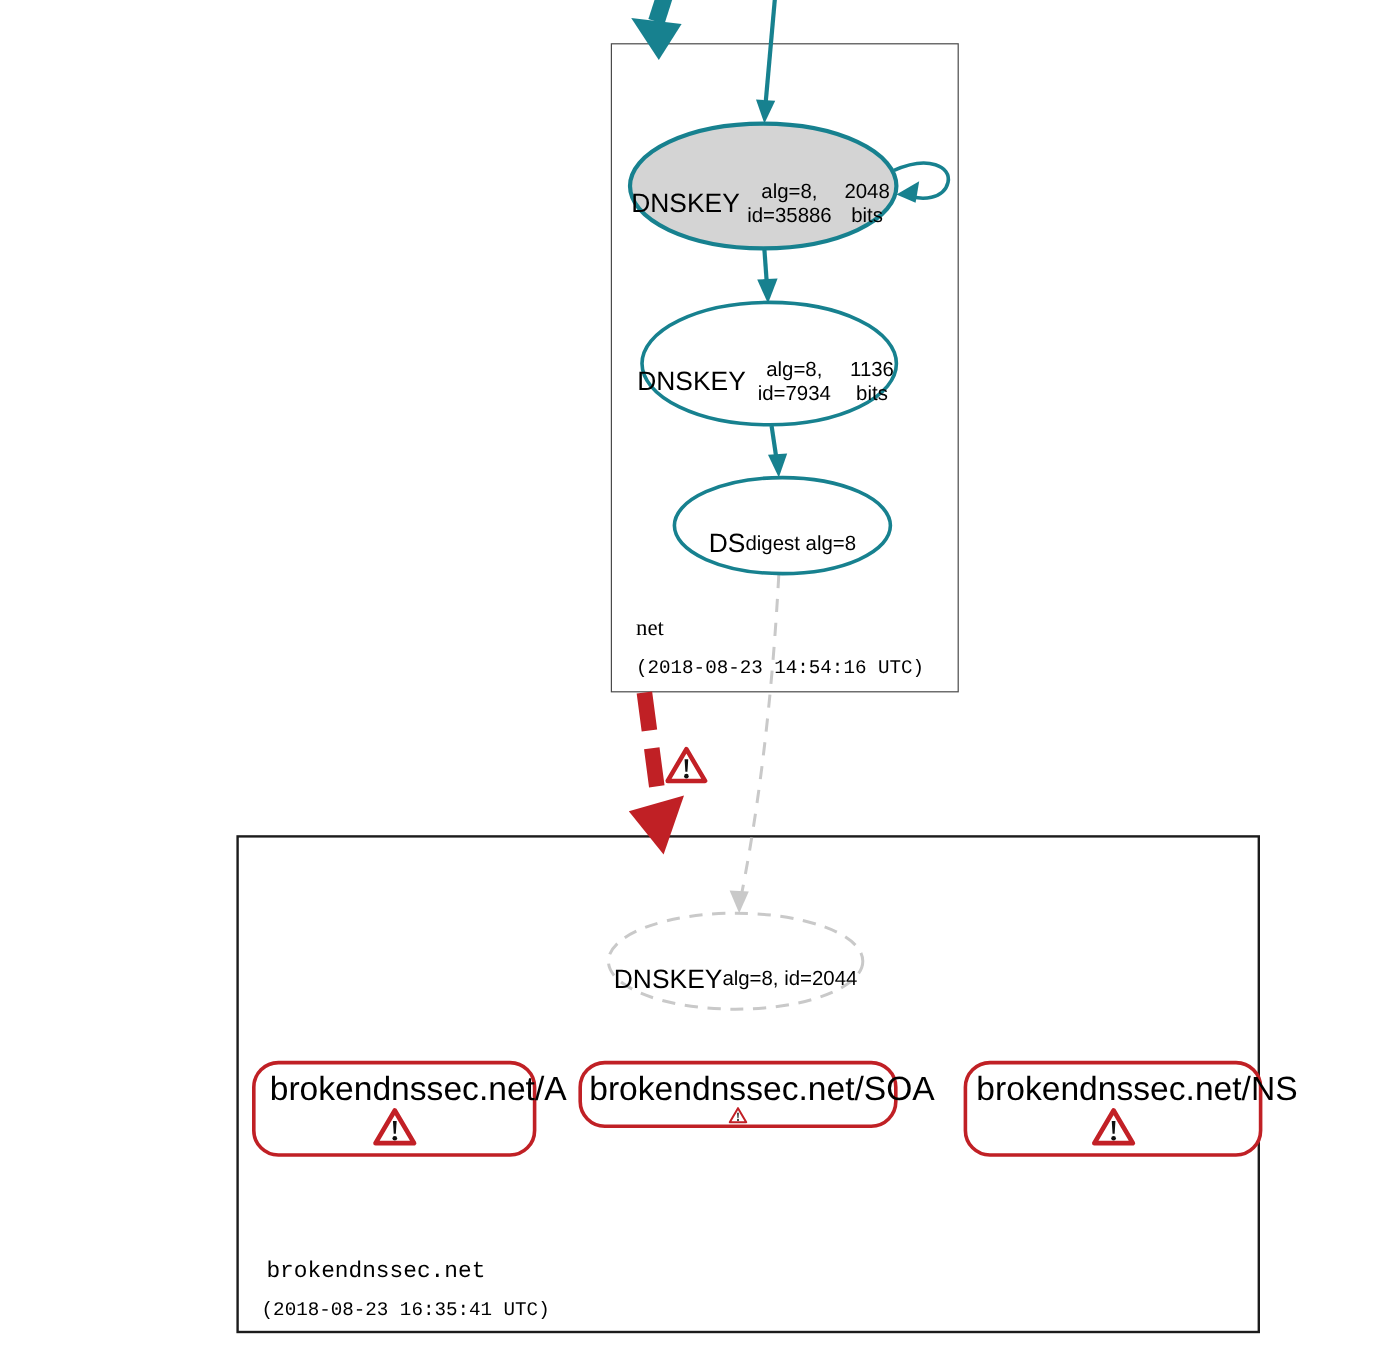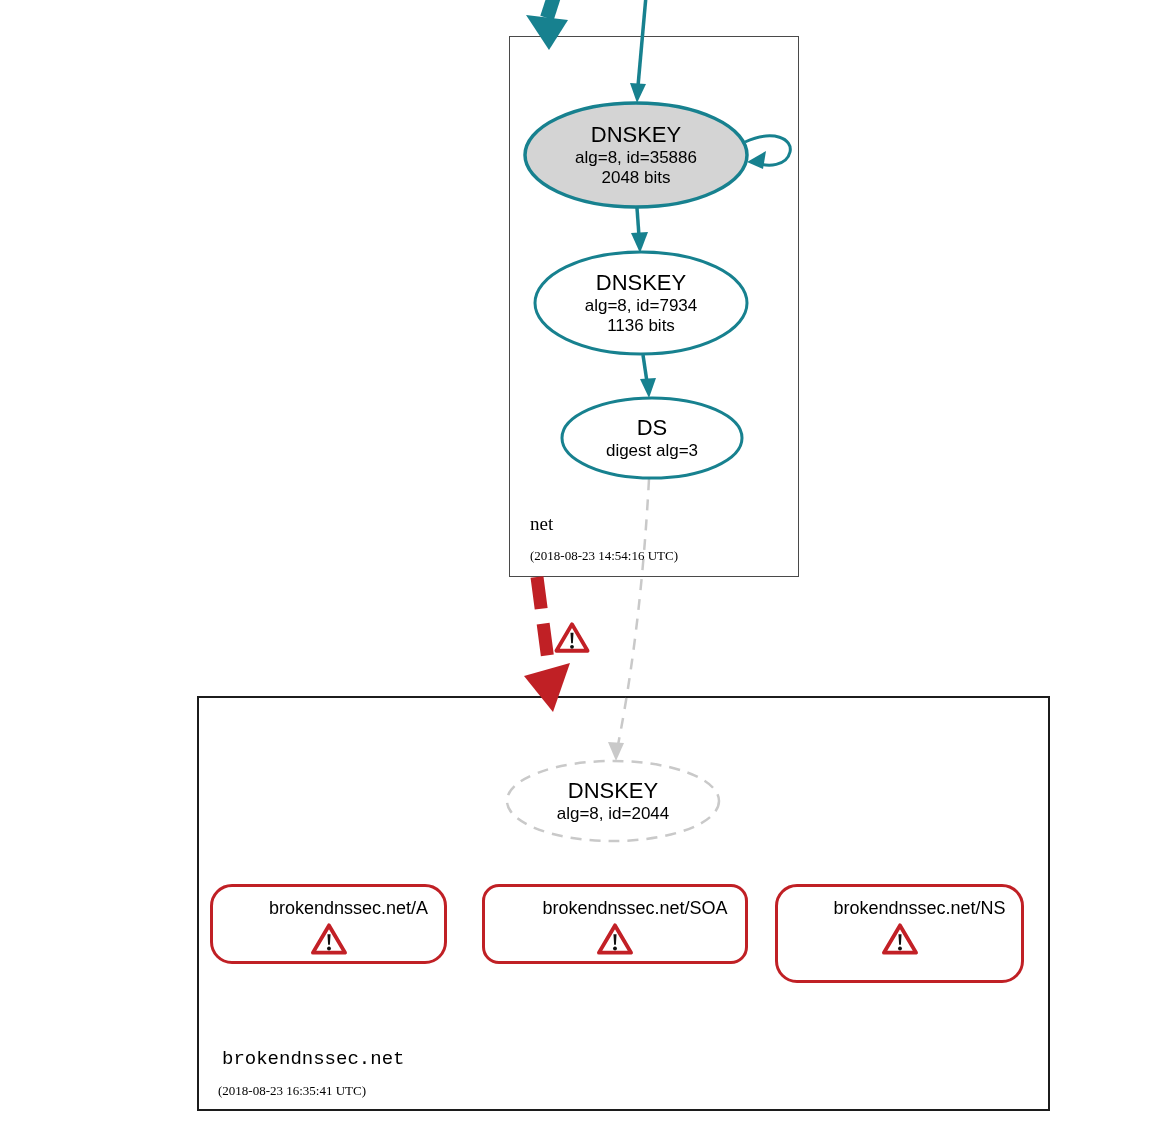--- a/index.html
+++ b/index.html
@@ -22,33 +22,33 @@
   .teal-line{stroke:var(--teal);fill:none;}
   .teal-fill{fill:var(--teal);stroke:none;}
   .e-ksk{fill:var(--node-fill);stroke:var(--teal);stroke-width:3.5;}
   .e-zsk,.e-ds{fill:#ffffff;stroke:var(--teal);stroke-width:3;}
   .e-broken{fill:#ffffff;stroke:var(--dash-gray);stroke-width:2.5;stroke-dasharray:11 8;}
   .gray-dash{stroke:var(--dash-gray);stroke-width:2.5;fill:none;stroke-dasharray:11 9;}
   .gray-fill{fill:var(--dash-gray);stroke:none;}
   .red-stem{stroke:var(--red);stroke-width:13;fill:none;stroke-dasharray:32 15;}
   .red-fill{fill:var(--red);stroke:none;}
   .node-text{
-    position:absolute;z-index:3;display:flex;flex-direction:column;
-    align-items:center;justify-content:center;text-align:center;color:var(--ink);
+    position:absolute;z-index:3;display:flex;
+    align-items:center;justify-content:center;text-align:center;color:var(--ink);margin-top:15px;
   }
   .node-title{font-family:"Liberation Sans",sans-serif;font-size:22px;line-height:26px;}
   .node-sub{font-family:Liberation Sans, sans-serif;font-size:17px;line-height:20px;}
   .zone-label{position:absolute;z-index:3;font-family:"Liberation Serif",serif;font-size:19px;color:var(--ink);text-align:center;}
-  .zone-ts{position:absolute;z-index:3;font-family:Liberation Serif, serif;font-size:13px;color:var(--ink);}
+  .zone-ts{position:absolute;z-index:3;font-family:Liberation Mono, monospace;font-size:16px;color:var(--ink);}
   .rrset{
     position:absolute;z-index:3;box-sizing:border-box;background:#ffffff;
     border:3px solid var(--red);border-radius:22px;
     display:flex;flex-direction:column;align-items:center;padding-top:8px;
   }
-  .rrset-label{font-size:18px;line-height:26px;color:var(--ink);margin-left:40px;}
+  .rrset-label{font-size:28px;line-height:26px;color:var(--ink);margin-left:40px;}
   .warn-svg{width:40px;height:35px;display:block;margin-top:1px;}
 </style>
 </head>
 <body>
 
 <div class="canvas">
 
   <div class="zone zone-net"></div>
   <div class="zone zone-broken"></div>
 
@@ -111,44 +111,44 @@
   </div>
 
   <div class="node-text" style="left:531px;top:268px;width:220px;height:70px;">
     <div class="node-title">DNSKEY</div>
     <div class="node-sub">alg=8, id=7934</div>
     <div class="node-sub">1136 bits</div>
   </div>
 
   <div class="node-text" style="left:542px;top:415px;width:220px;height:46px;">
     <div class="node-title">DS</div>
-    <div class="node-sub">digest alg=3</div>
+    <div class="node-sub">digest alg=8</div>
   </div>
 
   <div class="node-text" style="left:503px;top:778px;width:220px;height:46px;">
     <div class="node-title">DNSKEY</div>
     <div class="node-sub">alg=8, id=2044</div>
   </div>
 
   <div class="zone-label" style="left:530px;top:513px;">net</div>
   <div class="zone-ts" style="left:530px;top:548px;">(2018-08-23 14:54:16 UTC)</div>
 
   <div class="rrset" style="left:210px;top:884px;width:237px;height:80px;">
     <div class="rrset-label">brokendnssec.net/A</div>
     <svg class="warn-svg" viewBox="0 0 40 36">
         <use href="#warn"></use>
       </svg>
   </div>
-  <div class="rrset" style="left:482px;top:884px;width:266px;height:80px;border-radius:17px;">
+  <div class="rrset" style="left:482px;top:884px;width:266px;height:56px;">
     <div class="rrset-label">brokendnssec.net/SOA</div>
     <svg class="warn-svg" viewBox="0 0 40 36">
         <use href="#warn"></use>
       </svg>
   </div>
-  <div class="rrset" style="left:775px;top:884px;width:249px;height:99px;">
+  <div class="rrset" style="left:803px;top:884px;width:249px;height:80px;">
     <div class="rrset-label">brokendnssec.net/NS</div>
     <svg class="warn-svg" viewBox="0 0 40 36">
         <use href="#warn"></use>
       </svg>
   </div>
 
   <div class="zone-label" style="left:222px;top:1048px;font-family:Liberation Mono, monospace;">brokendnssec.net</div>
   <div class="zone-ts" style="left:218px;top:1083px;">(2018-08-23 16:35:41 UTC)</div>
 
 </div>

